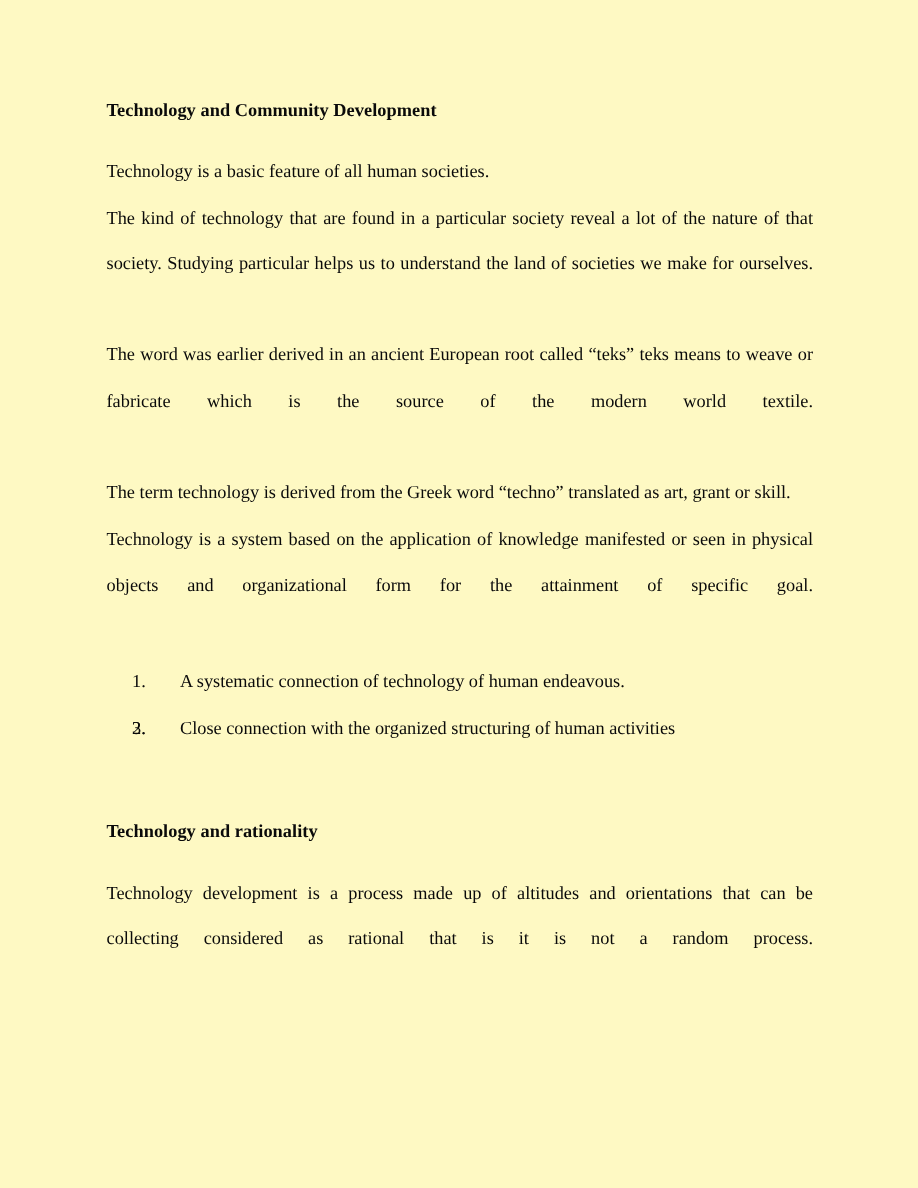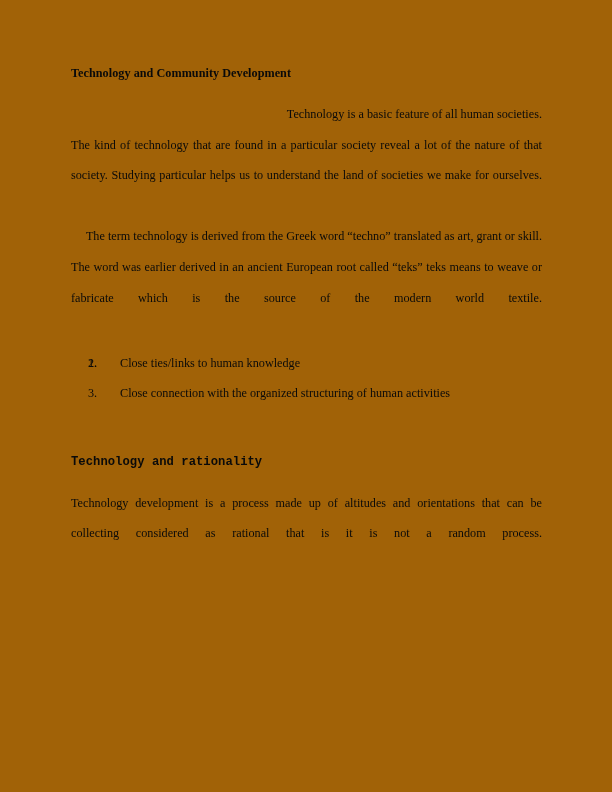--- a/index.html
+++ b/index.html
@@ -4,58 +4,57 @@
 <style>
   html, body {
     margin: 0;
     padding: 0;
     background: #ffffff;
   }
   .page {
     position: relative;
     width: 612px;
     height: 792px;
-    background: #a16207;
+    background: #fef9c3;
     overflow: hidden;
     font-family: "Liberation Serif", "DejaVu Serif", serif;
     color: #0a0a0a;
     box-sizing: border-box;
   }
   .content {
     position: absolute;
     left: 71px;
     top: 66px;
     width: 471px;
   }
   .heading {
     font-size: 12.2px;
     font-weight: bold;
     line-height: 14px;
     margin: 0 0 18.5px 0;
     letter-spacing: 0.04px;
   }
   .heading.section-gap {
     margin-top: 17px;
-    font-family: Liberation Mono, monospace;
   }
   p.para {
     font-size: 12.2px;
     line-height: 30.4px;
     margin: 0 0 0.6px 0;
     text-align: justify;
     text-justify: inter-word;
     letter-spacing: 0.01px;
   }
   p.para:after {
     content: "";
     display: inline-block;
     width: 100%;
   }
   p.para.nojustify {
-    text-align: right;
+    text-align: left;
   }
   p.para.nojustify:after {
     display: none;
   }
   ol.numlist {
     margin: 4px 0 0 0;
     padding: 0 0 0 0;
     list-style: none;
     counter-reset: item;
   }
@@ -82,30 +81,31 @@
 <body>
 
 <div class="page">
   <div class="content">
 
     <h1 class="heading">Technology and Community Development</h1>
 
 
     <p class="para nojustify">Technology is a basic feature of all human societies.</p>
     <p class="para">The kind of technology that are found in a particular society reveal a lot of the nature of that society.  Studying particular helps us to understand the land of societies we make for ourselves.</p>
+    <p class="para">The word was earlier derived in an ancient European root called “teks” teks means to weave or fabricate which is the source of the modern world textile.</p>
     <p class="para nojustify">The term technology is derived from the Greek word “techno” translated as art, grant or skill.</p>
-    <p class="para">The word was earlier derived in an ancient European root called “teks” teks means to weave or fabricate which is the source of the modern world textile.</p>
+    <p class="para">Technology is a system based on the application of knowledge manifested or seen in physical objects and organizational form for the attainment of specific goal.</p>
 
     <ol class="numlist">
       <li>
         <span class="marker">1.</span>
+        <span>A systematic connection of technology of human endeavous.</span>
       </li>
       <li>
         <span class="marker">2.</span>
-        <span>Close ties/links to human knowledge</span>
       </li>
       <li>
         <span class="marker">3.</span>
         <span>Close connection with the organized structuring of human activities</span>
       </li>
     </ol>
 
     <div class="spacer-block"></div>
 
     <h2 class="heading section-gap">Technology and rationality</h2>

